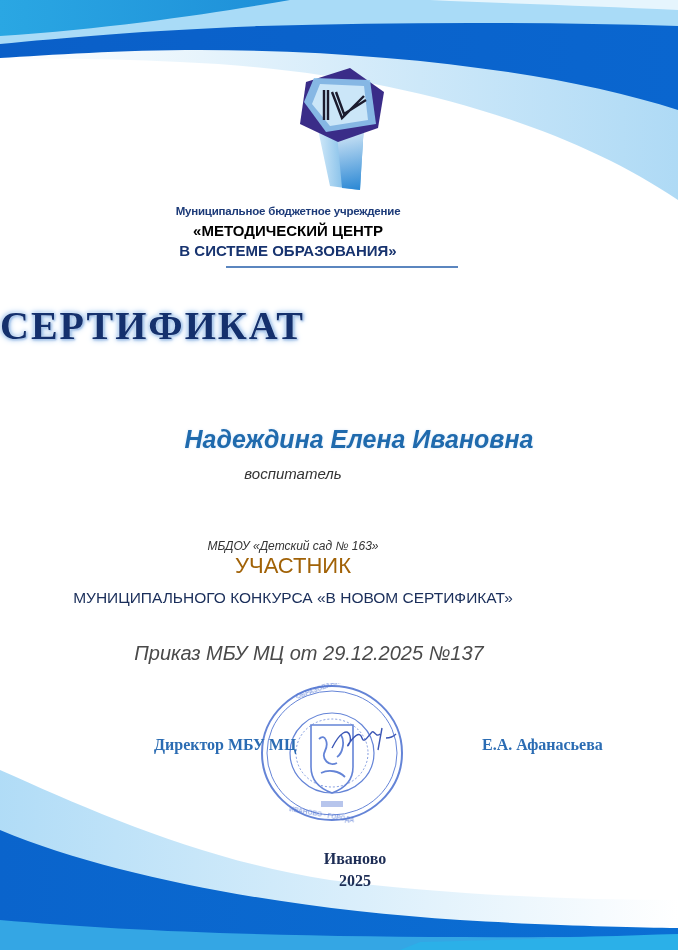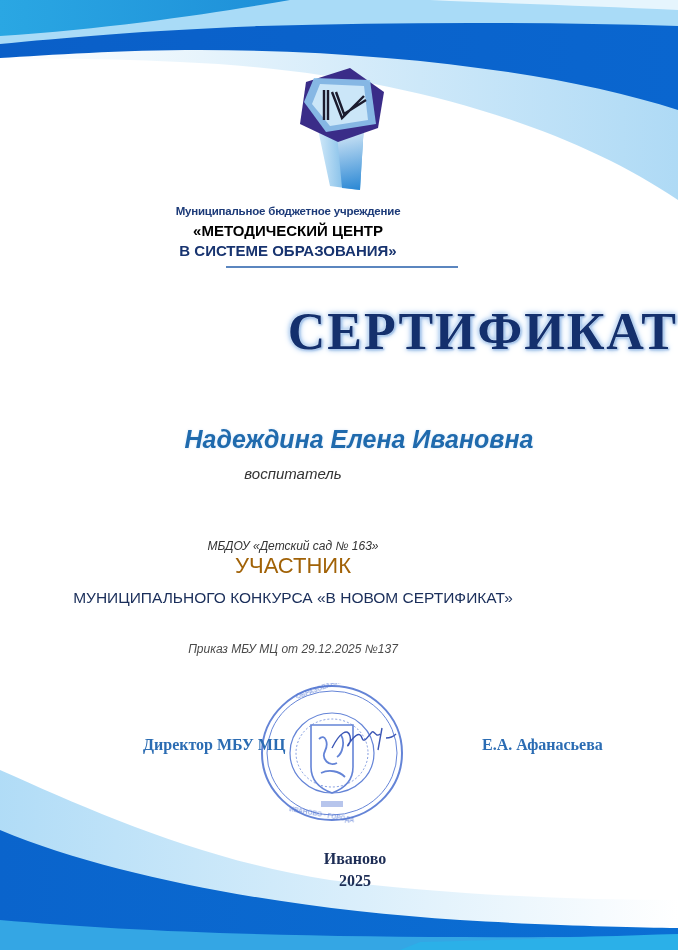--- a/index.html
+++ b/index.html
@@ -14,46 +14,46 @@
 
     .logo { position: absolute; left: 286px; top: 62px; width: 108px; height: 132px; }
 
     .org { position: absolute; left: 0; width: 576px; text-align: center; color: #1c3a78; }
     .org-sub { top: 205px; font-size: 11.5px; font-weight: bold; letter-spacing: -0.2px; }
     .org-name1 { top: 222px; font-size: 15px; font-weight: bold; color: #000000; }
     .org-name2 { top: 242px; font-size: 15px; font-weight: bold; color: #17336f; }
     .org-rule { position: absolute; left: 226px; top: 266px; width: 232px; height: 2px; background: #5b86bf; }
 
     .title {
-      position: absolute; left: 0; top: 302px; width: 678px; text-align: right;
-      font-family: "Liberation Serif", serif; font-weight: bold; font-size: 52px;
+      position: absolute; left: 0; top: 302px; width: 678px; text-align: left;
+      font-family: "Liberation Serif", serif; font-weight: bold; font-size: 40px;
       letter-spacing: 2px; color: #14306d;
       text-shadow: 0 0 2px #ffffff, 0 0 4px #8fb7e6, 0 0 7px #9cc3ee, 1px 1px 2px #6f9bd6;
     }
 
     .recipient {
       position: absolute; left: 0; top: 425px; width: 678px; text-align: center;
       font-family: "Liberation Sans", sans-serif; font-style: italic; font-weight: bold;
       font-size: 25px; color: #1f6aad;
       text-shadow: 0 0 3px #d6e6f7;
       margin-left: 20px;
     }
     .line { position: absolute; left: 0; width: 586px; text-align: center; color: #333333; }
     .position { top: 465px; font-style: italic; font-size: 15px; }
     .workplace { top: 492px; font-style: italic; font-size: 12px; margin-top: 47px; }
 
     .award { top: 553px; font-size: 22px; color: #a16207; }
     .contest { top: 589px; font-size: 15.5px; color: #1a2e5a; }
-    .order { top: 642px; font-style: italic; font-size: 12px; color: #4a4a4a; }
+    .order { top: 642px; font-style: italic; font-size: 20px; color: #4a4a4a; padding-left: 16px; }
 
     .sig-label {
       position: absolute; top: 736px; font-family: "Liberation Serif", serif; font-weight: bold;
       font-size: 16px; color: #2b6cb3;
     }
-    .sig-role { left: 143px; text-align: center; }
+    .sig-role { left: 154px; text-align: center; }
     .sig-name { left: 482px; }
     .stamp { position: absolute; left: 259px; top: 683px; width: 146px; height: 140px; }
     .signature { position: absolute; left: 330px; top: 722px; width: 68px; height: 34px; }
 
     .city { position: absolute; left: 16px; width: 678px; text-align: center;
       font-family: "Liberation Serif", serif; font-weight: bold; color: #1d2d55; font-size: 16px; }
     .city-name { top: 850px; }
     .city-year { top: 872px; }
   </style>
 </head>

